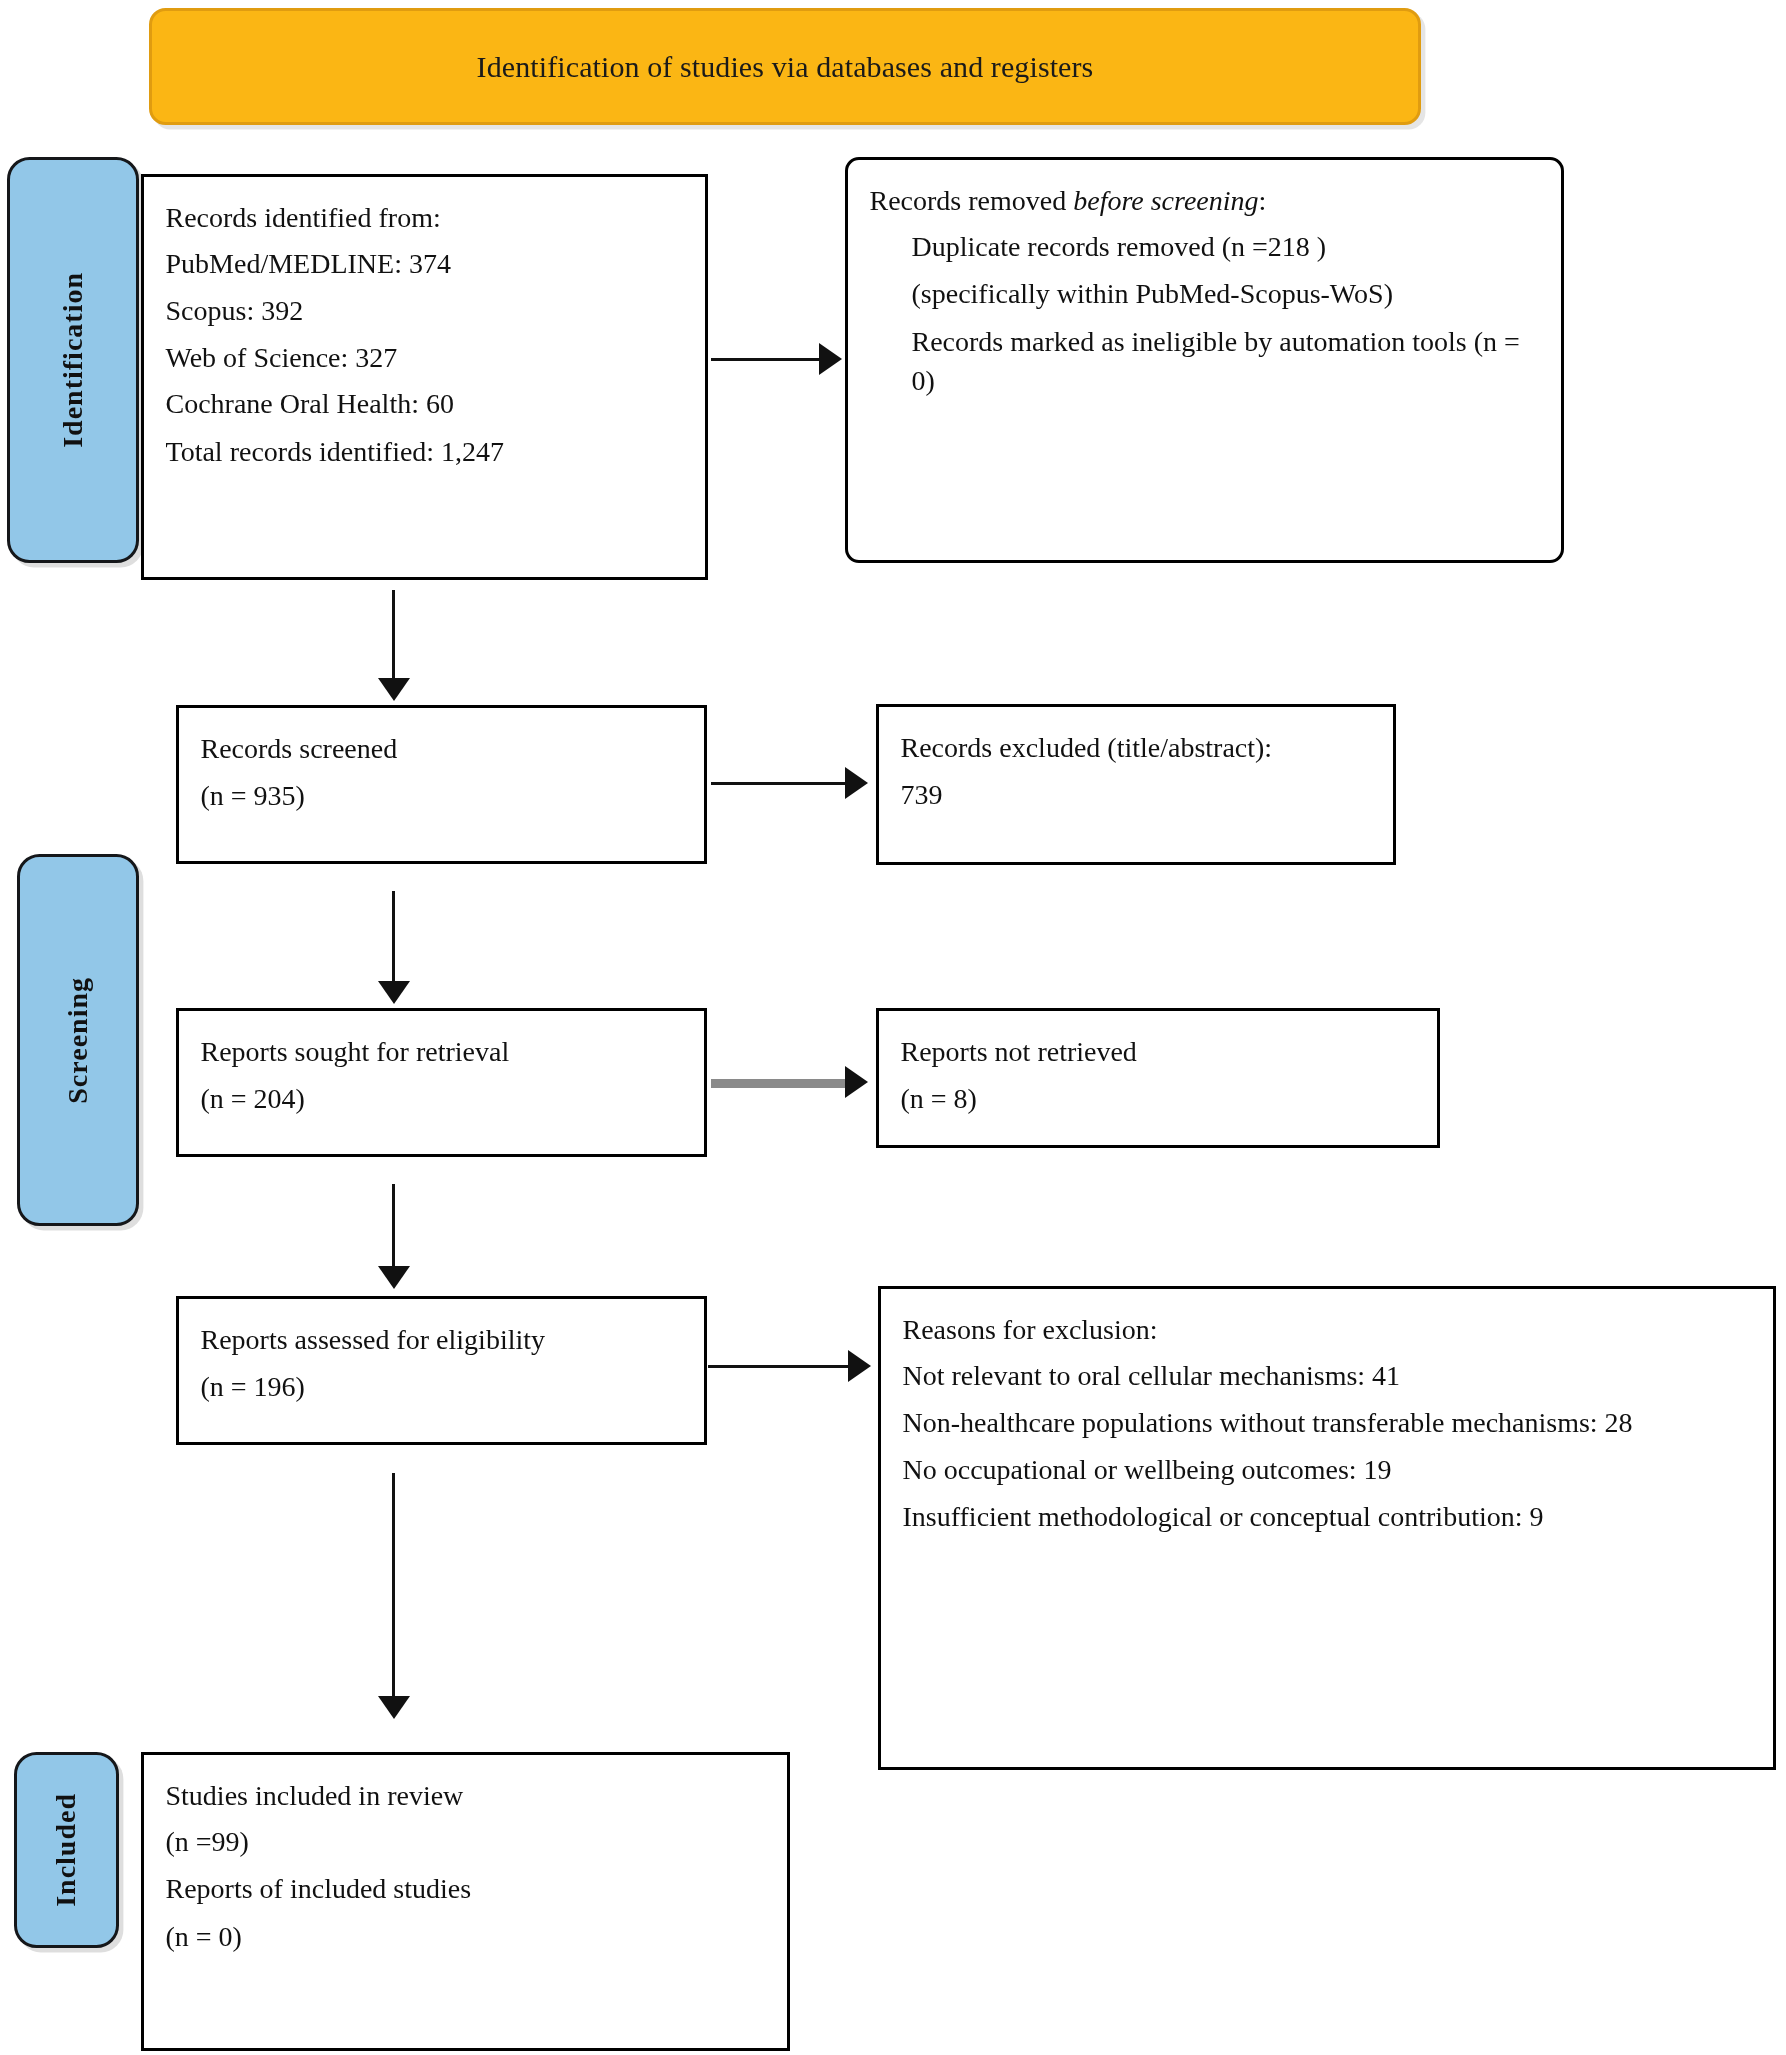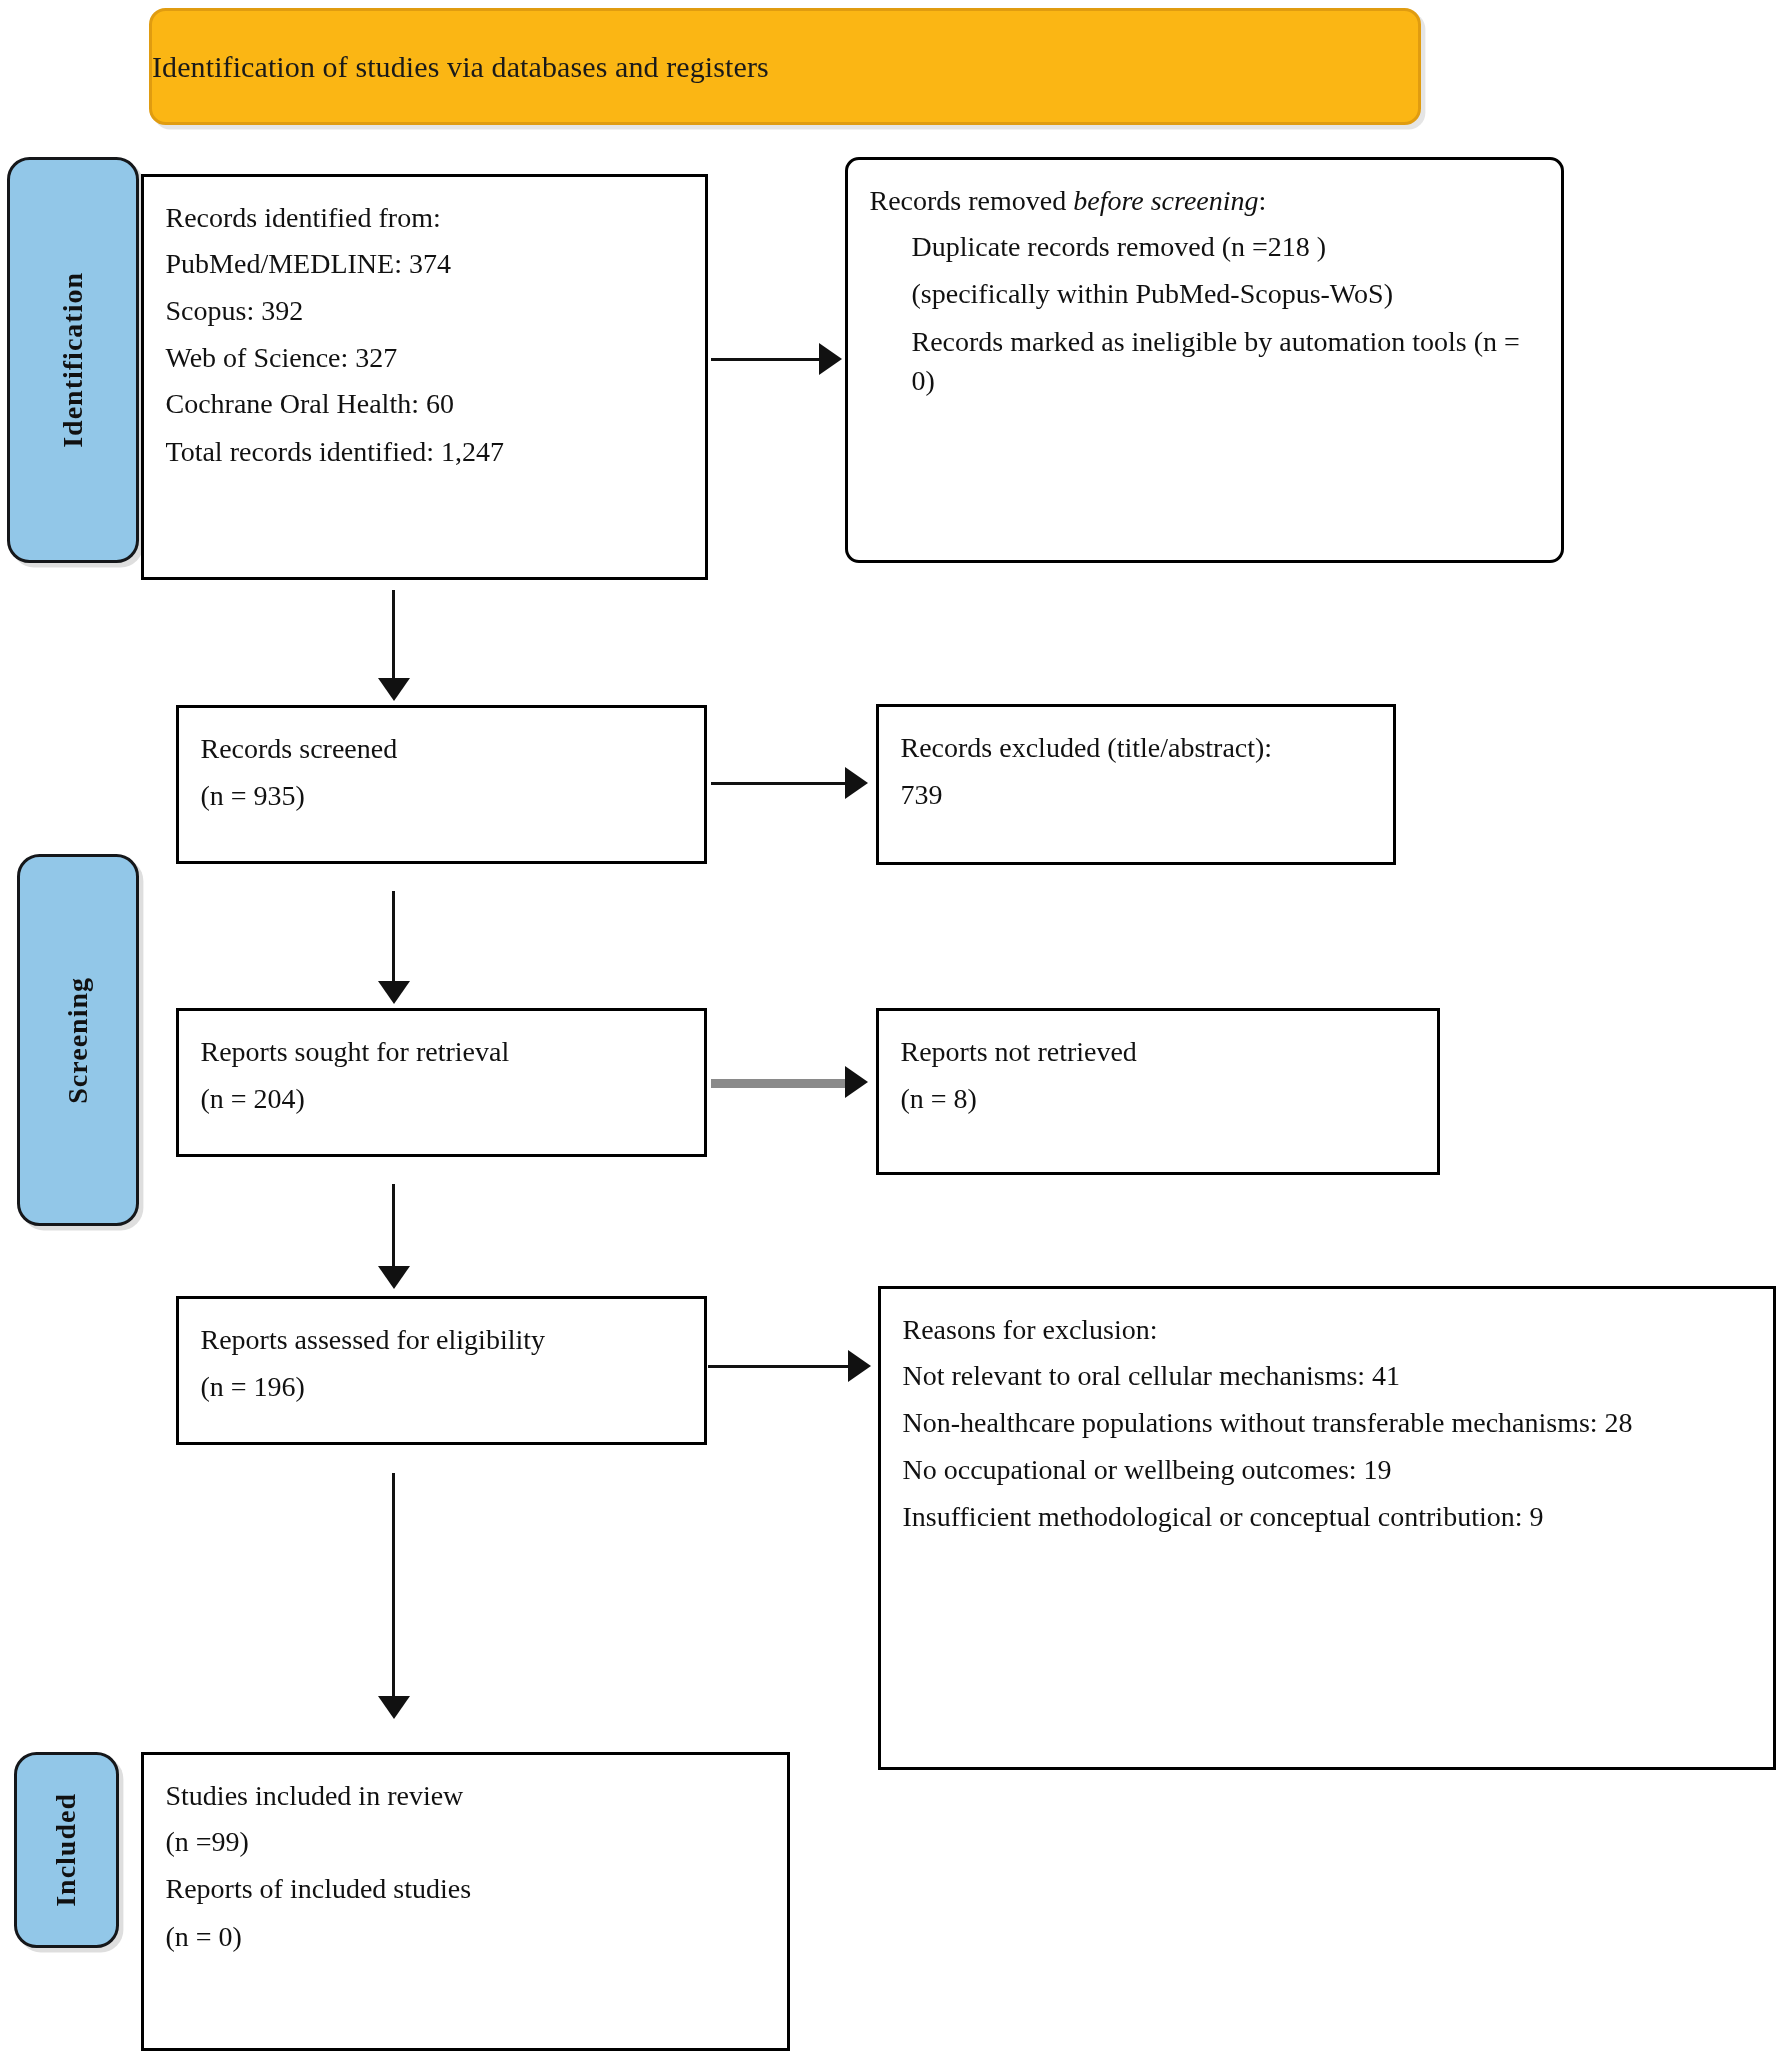--- a/index.html
+++ b/index.html
@@ -24,20 +24,21 @@
     left: 149px;
     top: 8.3px;
     width: 1272px;
     height: 117px;
     background: #FBB614;
     border: 3.4px solid #E09C10;
     border-radius: 16.6px;
     box-sizing: border-box;
     display: flex;
     align-items: center;
+    justify-content: center;
     box-shadow: 4.4px 4.4px 0 rgba(0,0,0,0.10);
   }
   .banner-text {
     font-size: 30px;
     color: #1a1a1a;
     letter-spacing: 0.1px;
     white-space: nowrap;
   }
 
   
@@ -85,21 +86,21 @@
   .justified {
     text-align: justify;
     text-align-last: left;
   }
 
   #box-identified   { left: 141px;  top: 174px;  width: 567px; height: 406px; }
   #box-removed      { left: 845px; top: 157px; width: 719px; height: 406px; border-radius: 14px; }
   #box-screened     { left: 176px;  top: 705px; width: 531px; height: 159px; }
   #box-excluded     { left: 876px; top: 704px; width: 520px; height: 161px; }
   #box-sought       { left: 176px;  top: 1008px; width: 531px; height: 149px; }
-  #box-notretrieved { left: 876px; top: 1008px; width: 564px; height: 167px; }
+  #box-notretrieved { left: 876px; top: 1008px; width: 564px; height: 140px; }
   #box-assessed     { left: 176px;  top: 1296px; width: 531px; height: 149px; }
   #box-reasons      { left: 878px; top: 1286px; width: 898px; height: 484px; }
   #box-included     { left: 141px;  top: 1752px; width: 649px; height: 299px; }
 
   
   .arrow-shaft-v {
     position: absolute;
     width: 3.4px;
     background: #111111;
   }

